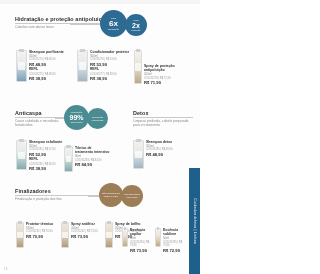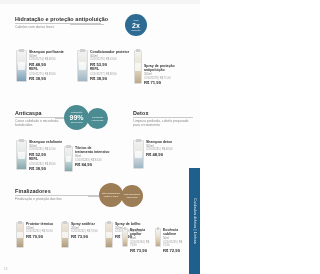--- a/index.html
+++ b/index.html
@@ -87,20 +87,25 @@
 
   <div class="topbar"></div>
 
   <div class="sec-head" style="left:15px;top:16px;width:86px;">
     <div class="sec-title">Hidratação e proteção antipoluição</div>
     <div class="sec-rule"></div>
     <div class="sec-sub">Cabelos com danos leves</div>
   </div>
   <div class="connector" style="left:70px;top:24px;width:34px;"></div>
 
+  <div class="badge badge-blue" style="left:100px;top:10px;width:27px;height:27px;">
+    <div class="cap top">mais</div>
+    <div class="big">6x</div>
+    <div class="cap">hidratação</div>
+  </div>
 
   <div class="badge badge-blue" style="left:125px;top:14px;width:22px;height:22px;">
     <div class="cap top">mais</div>
     <div class="big sm">2x</div>
     <div class="cap">proteção</div>
   </div>
 
   <div class="prod" style="left:16px;top:50px;width:58px;">
     <div class="bottle blue" style="width:9px;height:30px;">
       <div class="cap"></div>

